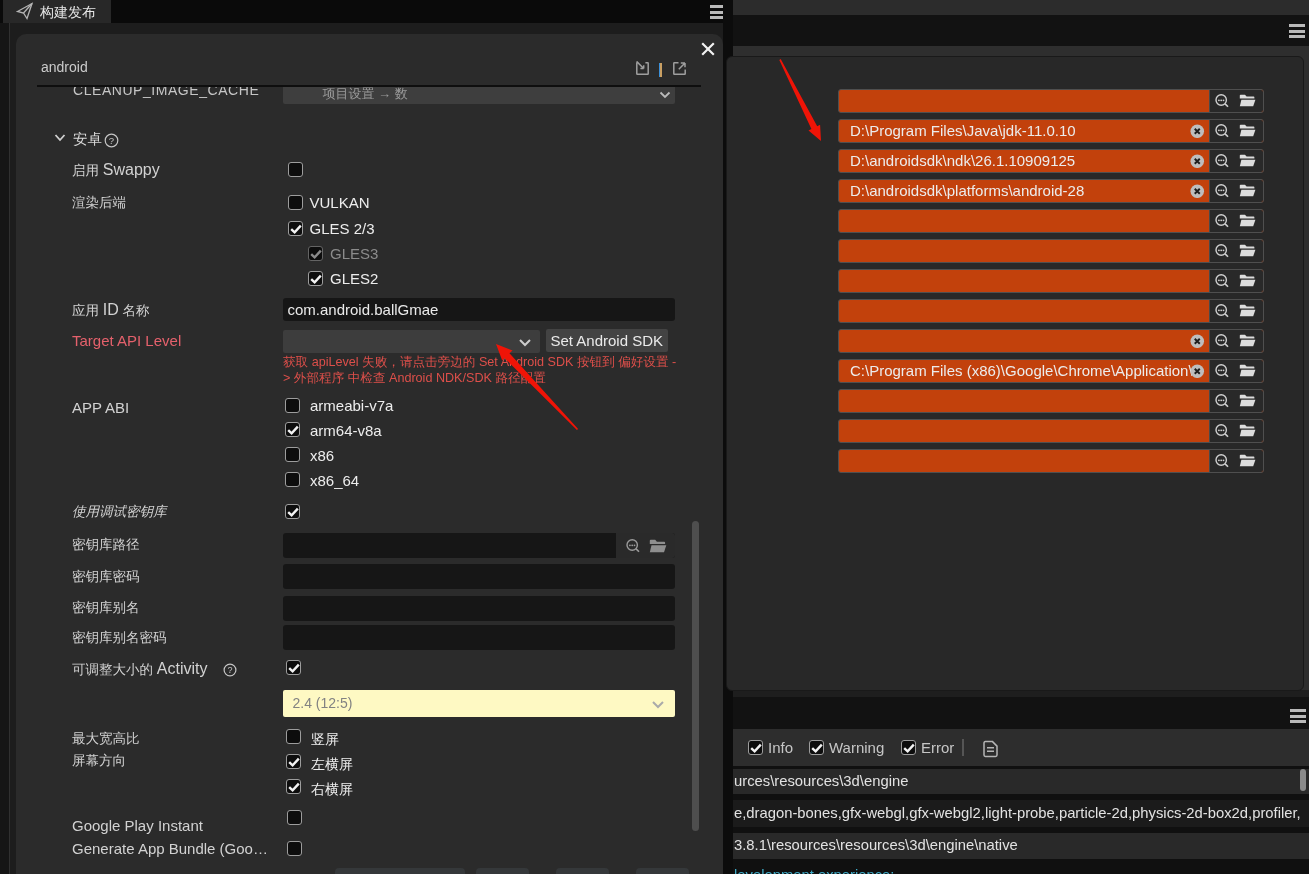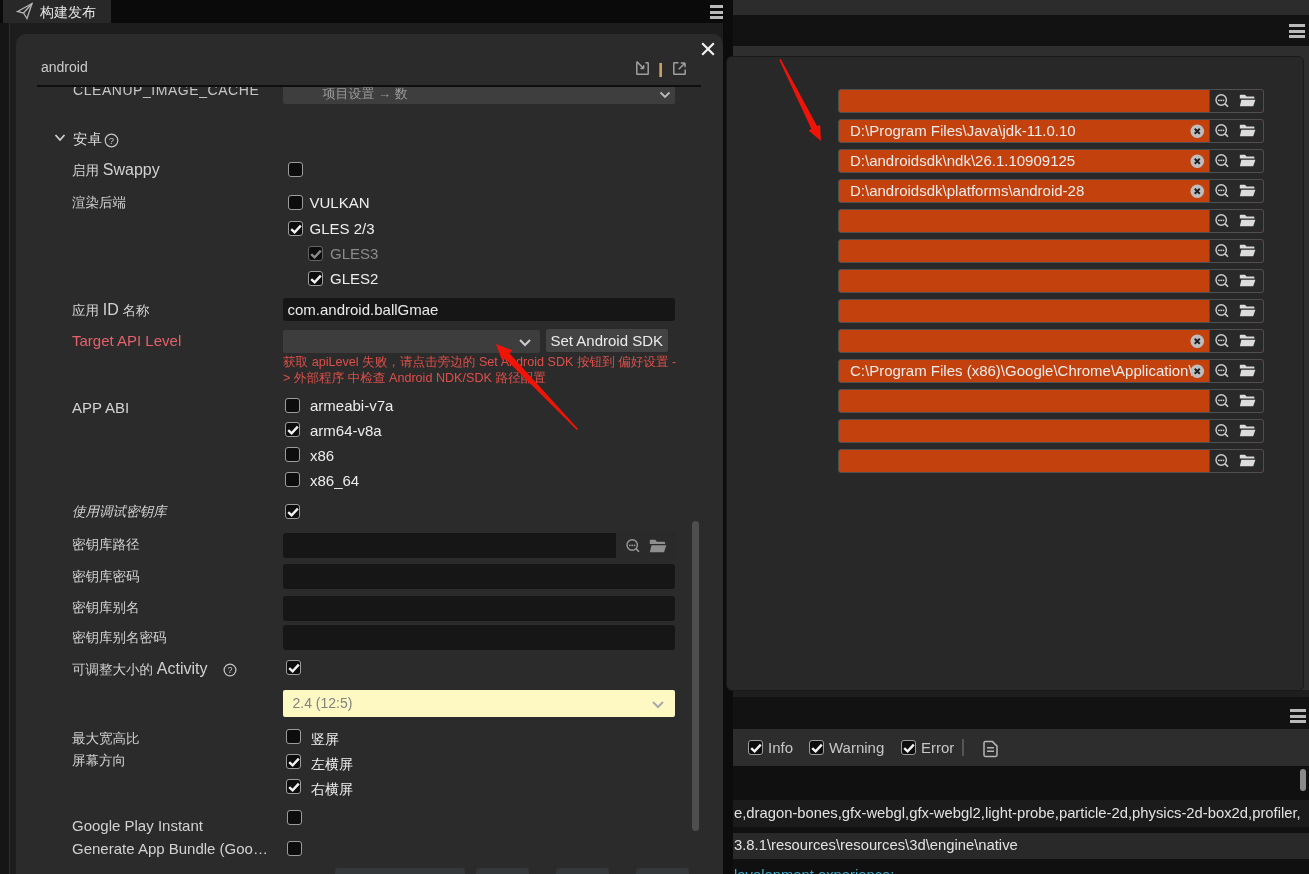--- a/index.html
+++ b/index.html
@@ -330,20 +330,21 @@
       </svg>
     </span>
   <span class="ckl" style="left:188px;">Error</span>
   <div class="abs" style="left:229px;top:10px;width:1.5px;height:17px;background:#555;"></div>
   <svg class="abs" style="left:249px;top:10.5px" width="17" height="18" viewBox="0 0 17 18" fill="none" stroke="#b5b5b5" stroke-width="1.5">
     <path d="M2 3 Q2 1.6 3.4 1.6 H10.5 L15 6.1 V15 Q15 16.4 13.6 16.4 H3.4 Q2 16.4 2 15 Z"></path>
     <path d="M5 7.7 H12 M5 11.2 H12"></path>
   </svg>
 </div>
 <div id="clog">
+  <div class="logl" style="top:2.5px;height:25px;line-height:25px;background:#292929;"><span style="margin-left:1px;">urces\resources\3d\engine</span></div>
   <div class="logl" style="top:34px;height:26.5px;line-height:26.5px;background:#1b1b1b;"><span style="margin-left:1px;">e,dragon-bones,gfx-webgl,gfx-webgl2,light-probe,particle-2d,physics-2d-box2d,profiler,</span></div>
   <div class="logl" style="top:67px;height:25.5px;line-height:25.5px;background:#292929;"><span style="margin-left:1px;">3.8.1\resources\resources\3d\engine\native</span></div>
   <div class="logl" style="top:99px;height:20px;line-height:20px;color:#3ea9c5;"><span style="margin-left:1px;">levelopment experience:</span></div>
   <div class="abs" style="left:567px;top:3px;width:6px;height:22px;background:#8a8a8a;border-radius:3px;"></div>
 </div>
 
 <div id="dlg">
   <span class="title">android</span>
   <div id="content">
 

